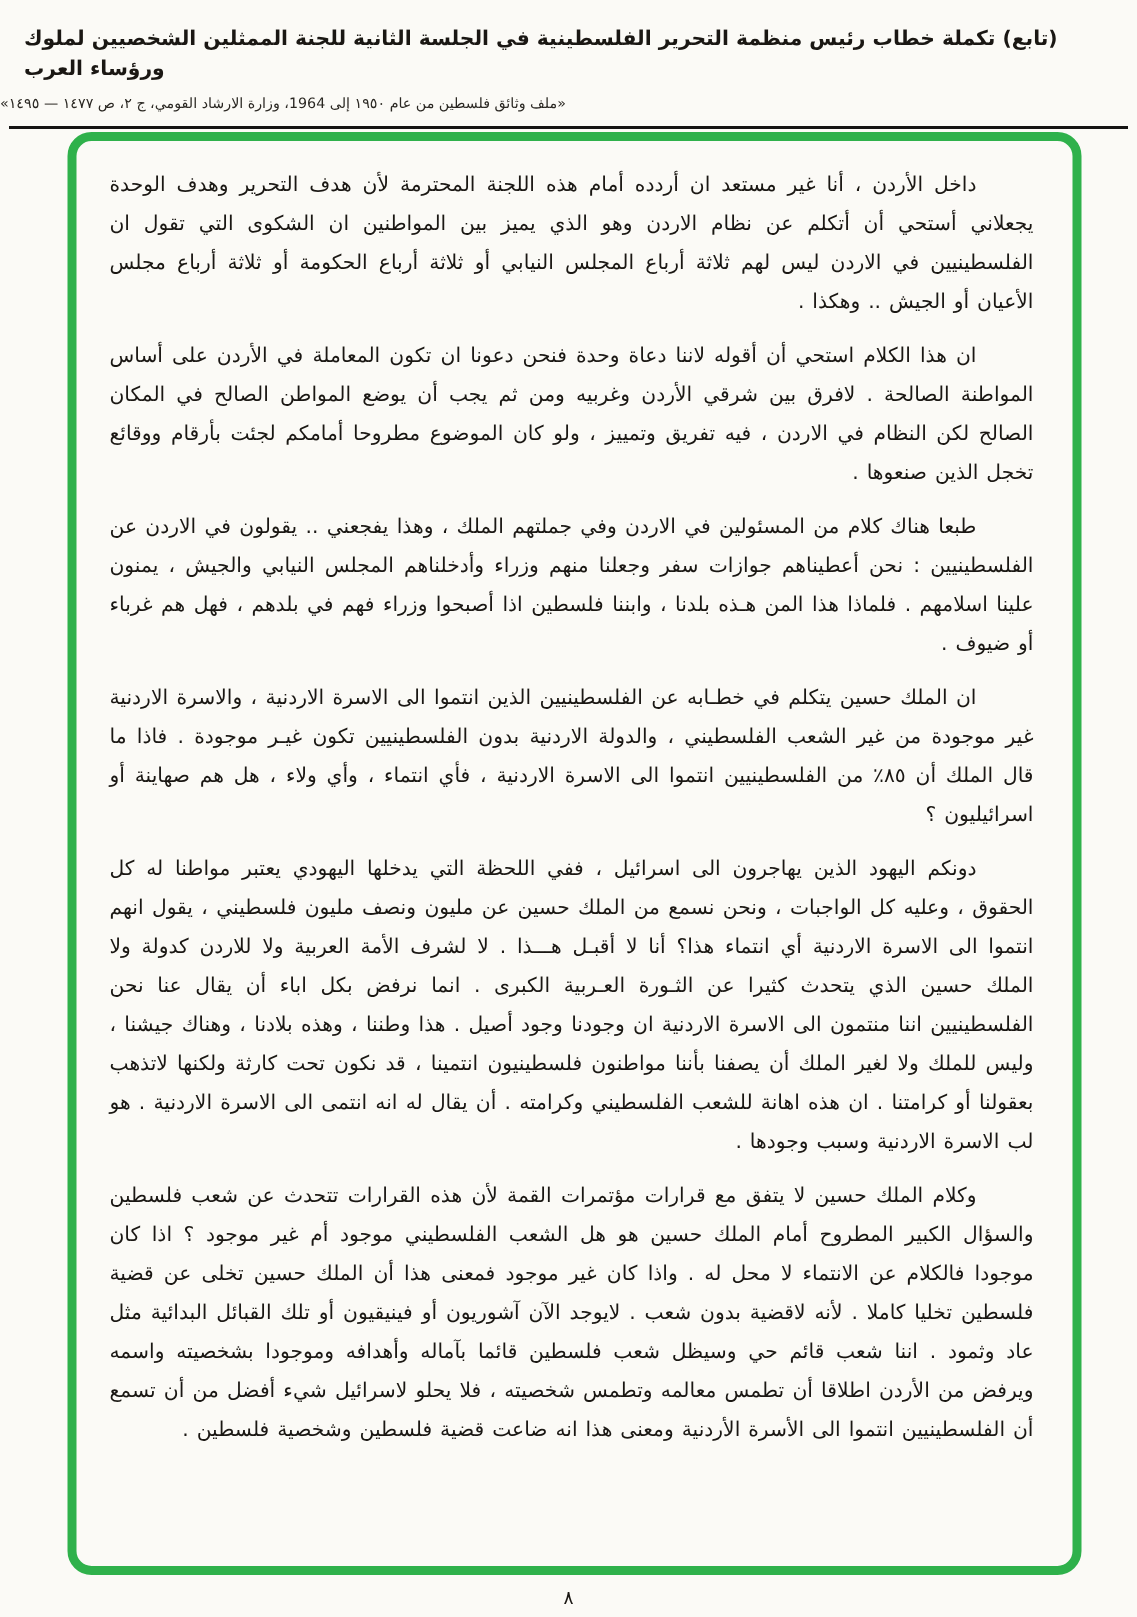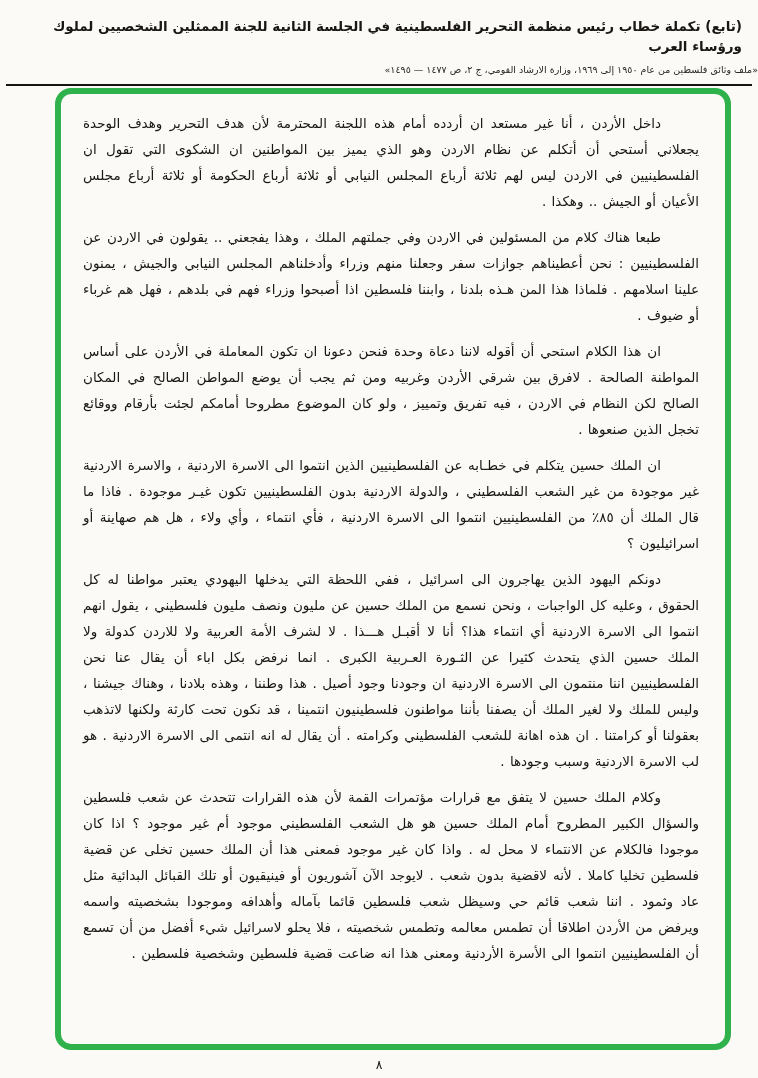--- a/index.html
+++ b/index.html
@@ -15,21 +15,21 @@
     overflow: hidden;
   }
   .page {
     position: relative;
     width: 758px;
     height: 1078px;
     box-sizing: border-box;
   }
   .doc-header {
     direction: rtl;
-    text-align: right;
+    text-align: left;
     padding-top: 16px;
   }
   .doc-title {
     font-size: 13.5px;
     font-weight: bold;
     margin: 0 16px;
     line-height: 1.5;
     letter-spacing: 0.2px;
   }
   .doc-source {
@@ -38,21 +38,21 @@
     color: #2a2722;
   }
   .header-rule {
     height: 2px;
     background: #151413;
     margin: 9px 6px 0 6px;
   }
   .text-frame {
     box-sizing: border-box;
     position: absolute;
-    left: 55px;
+    left: 45px;
     top: 88px;
     width: 676px;
     height: 962px;
     border: 6px solid #2fb14b;
     border-radius: 16px;
     background: transparent;
     padding: 16px 26px 10px 22px;
     direction: rtl;
     text-align: justify;
     overflow: hidden;
@@ -74,28 +74,28 @@
     color: #1a1713;
   }
 </style>
 </head>
 <body>
 
 <div class="page">
 
   <header class="doc-header">
     <h1 class="doc-title">(تابع) تكملة خطاب رئيس منظمة التحرير الفلسطينية في الجلسة الثانية للجنة الممثلين الشخصيين لملوك ورؤساء العرب</h1>
-    <div class="doc-source">«ملف وثائق فلسطين من عام ١٩٥٠ إلى ١٩٦٩، وزارة الارشاد القومي، ج ٢، ص ١٤٧٧ — ١٤٩٥»</div>
+    <div class="doc-source">«ملف وثائق فلسطين من عام ١٩٥٠ إلى 1964، وزارة الارشاد القومي، ج ٢، ص ١٤٧٧ — ١٤٩٥»</div>
     <div class="header-rule"></div>
   </header>
 
   <main class="text-frame">
     <p>داخل الأردن ، أنا غير مستعد ان أردده أمام هذه اللجنة المحترمة لأن هدف التحرير وهدف الوحدة يجعلاني أستحي أن أتكلم عن نظام الاردن وهو الذي يميز بين المواطنين ان الشكوى التي تقول ان الفلسطينيين في الاردن ليس لهم ثلاثة أرباع المجلس النيابي أو ثلاثة أرباع الحكومة أو ثلاثة أرباع مجلس الأعيان أو الجيش .. وهكذا .</p>
+    <p>ان هذا الكلام استحي أن أقوله لاننا دعاة وحدة فنحن دعونا ان تكون المعاملة في الأردن على أساس المواطنة الصالحة . لافرق بين شرقي الأردن وغربيه ومن ثم يجب أن يوضع المواطن الصالح في المكان الصالح لكن النظام في الاردن ، فيه تفريق وتمييز ، ولو كان الموضوع مطروحا أمامكم لجئت بأرقام ووقائع تخجل الذين صنعوها .</p>
     <p>طبعا هناك كلام من المسئولين في الاردن وفي جملتهم الملك ، وهذا يفجعني .. يقولون في الاردن عن الفلسطينيين : نحن أعطيناهم جوازات سفر وجعلنا منهم وزراء وأدخلناهم المجلس النيابي والجيش ، يمنون علينا اسلامهم . فلماذا هذا المن هـذه بلدنا ، وابننا فلسطين اذا أصبحوا وزراء فهم في بلدهم ، فهل هم غرباء أو ضيوف .</p>
-    <p>ان هذا الكلام استحي أن أقوله لاننا دعاة وحدة فنحن دعونا ان تكون المعاملة في الأردن على أساس المواطنة الصالحة . لافرق بين شرقي الأردن وغربيه ومن ثم يجب أن يوضع المواطن الصالح في المكان الصالح لكن النظام في الاردن ، فيه تفريق وتمييز ، ولو كان الموضوع مطروحا أمامكم لجئت بأرقام ووقائع تخجل الذين صنعوها .</p>
     <p>ان الملك حسين يتكلم في خطـابه عن الفلسطينيين الذين انتموا الى الاسرة الاردنية ، والاسرة الاردنية غير موجودة من غير الشعب الفلسطيني ، والدولة الاردنية بدون الفلسطينيين تكون غيـر موجودة . فاذا ما قال الملك أن ٨٥٪ من الفلسطينيين انتموا الى الاسرة الاردنية ، فأي انتماء ، وأي ولاء ، هل هم صهاينة أو اسرائيليون ؟</p>
     <p>دونكم اليهود الذين يهاجرون الى اسرائيل ، ففي اللحظة التي يدخلها اليهودي يعتبر مواطنا له كل الحقوق ، وعليه كل الواجبات ، ونحن نسمع من الملك حسين عن مليون ونصف مليون فلسطيني ، يقول انهم انتموا الى الاسرة الاردنية أي انتماء هذا؟ أنا لا أقبـل هـــذا . لا لشرف الأمة العربية ولا للاردن كدولة ولا الملك حسين الذي يتحدث كثيرا عن الثـورة العـربية الكبرى . انما نرفض بكل اباء أن يقال عنا نحن الفلسطينيين اننا منتمون الى الاسرة الاردنية ان وجودنا وجود أصيل . هذا وطننا ، وهذه بلادنا ، وهناك جيشنا ، وليس للملك ولا لغير الملك أن يصفنا بأننا مواطنون فلسطينيون انتمينا ، قد نكون تحت كارثة ولكنها لاتذهب بعقولنا أو كرامتنا . ان هذه اهانة للشعب الفلسطيني وكرامته . أن يقال له انه انتمى الى الاسرة الاردنية . هو لب الاسرة الاردنية وسبب وجودها .</p>
     <p>وكلام الملك حسين لا يتفق مع قرارات مؤتمرات القمة لأن هذه القرارات تتحدث عن شعب فلسطين والسؤال الكبير المطروح أمام الملك حسين هو هل الشعب الفلسطيني موجود أم غير موجود ؟ اذا كان موجودا فالكلام عن الانتماء لا محل له . واذا كان غير موجود فمعنى هذا أن الملك حسين تخلى عن قضية فلسطين تخليا كاملا . لأنه لاقضية بدون شعب . لايوجد الآن آشوريون أو فينيقيون أو تلك القبائل البدائية مثل عاد وثمود . اننا شعب قائم حي وسيظل شعب فلسطين قائما بآماله وأهدافه وموجودا بشخصيته واسمه ويرفض من الأردن اطلاقا أن تطمس معالمه وتطمس شخصيته ، فلا يحلو لاسرائيل شيء أفضل من أن تسمع أن الفلسطينيين انتموا الى الأسرة الأردنية ومعنى هذا انه ضاعت قضية فلسطين وشخصية فلسطين .</p>
   </main>
 
   <div class="page-number">٨</div>
 
 </div>
 
 </body></html>

